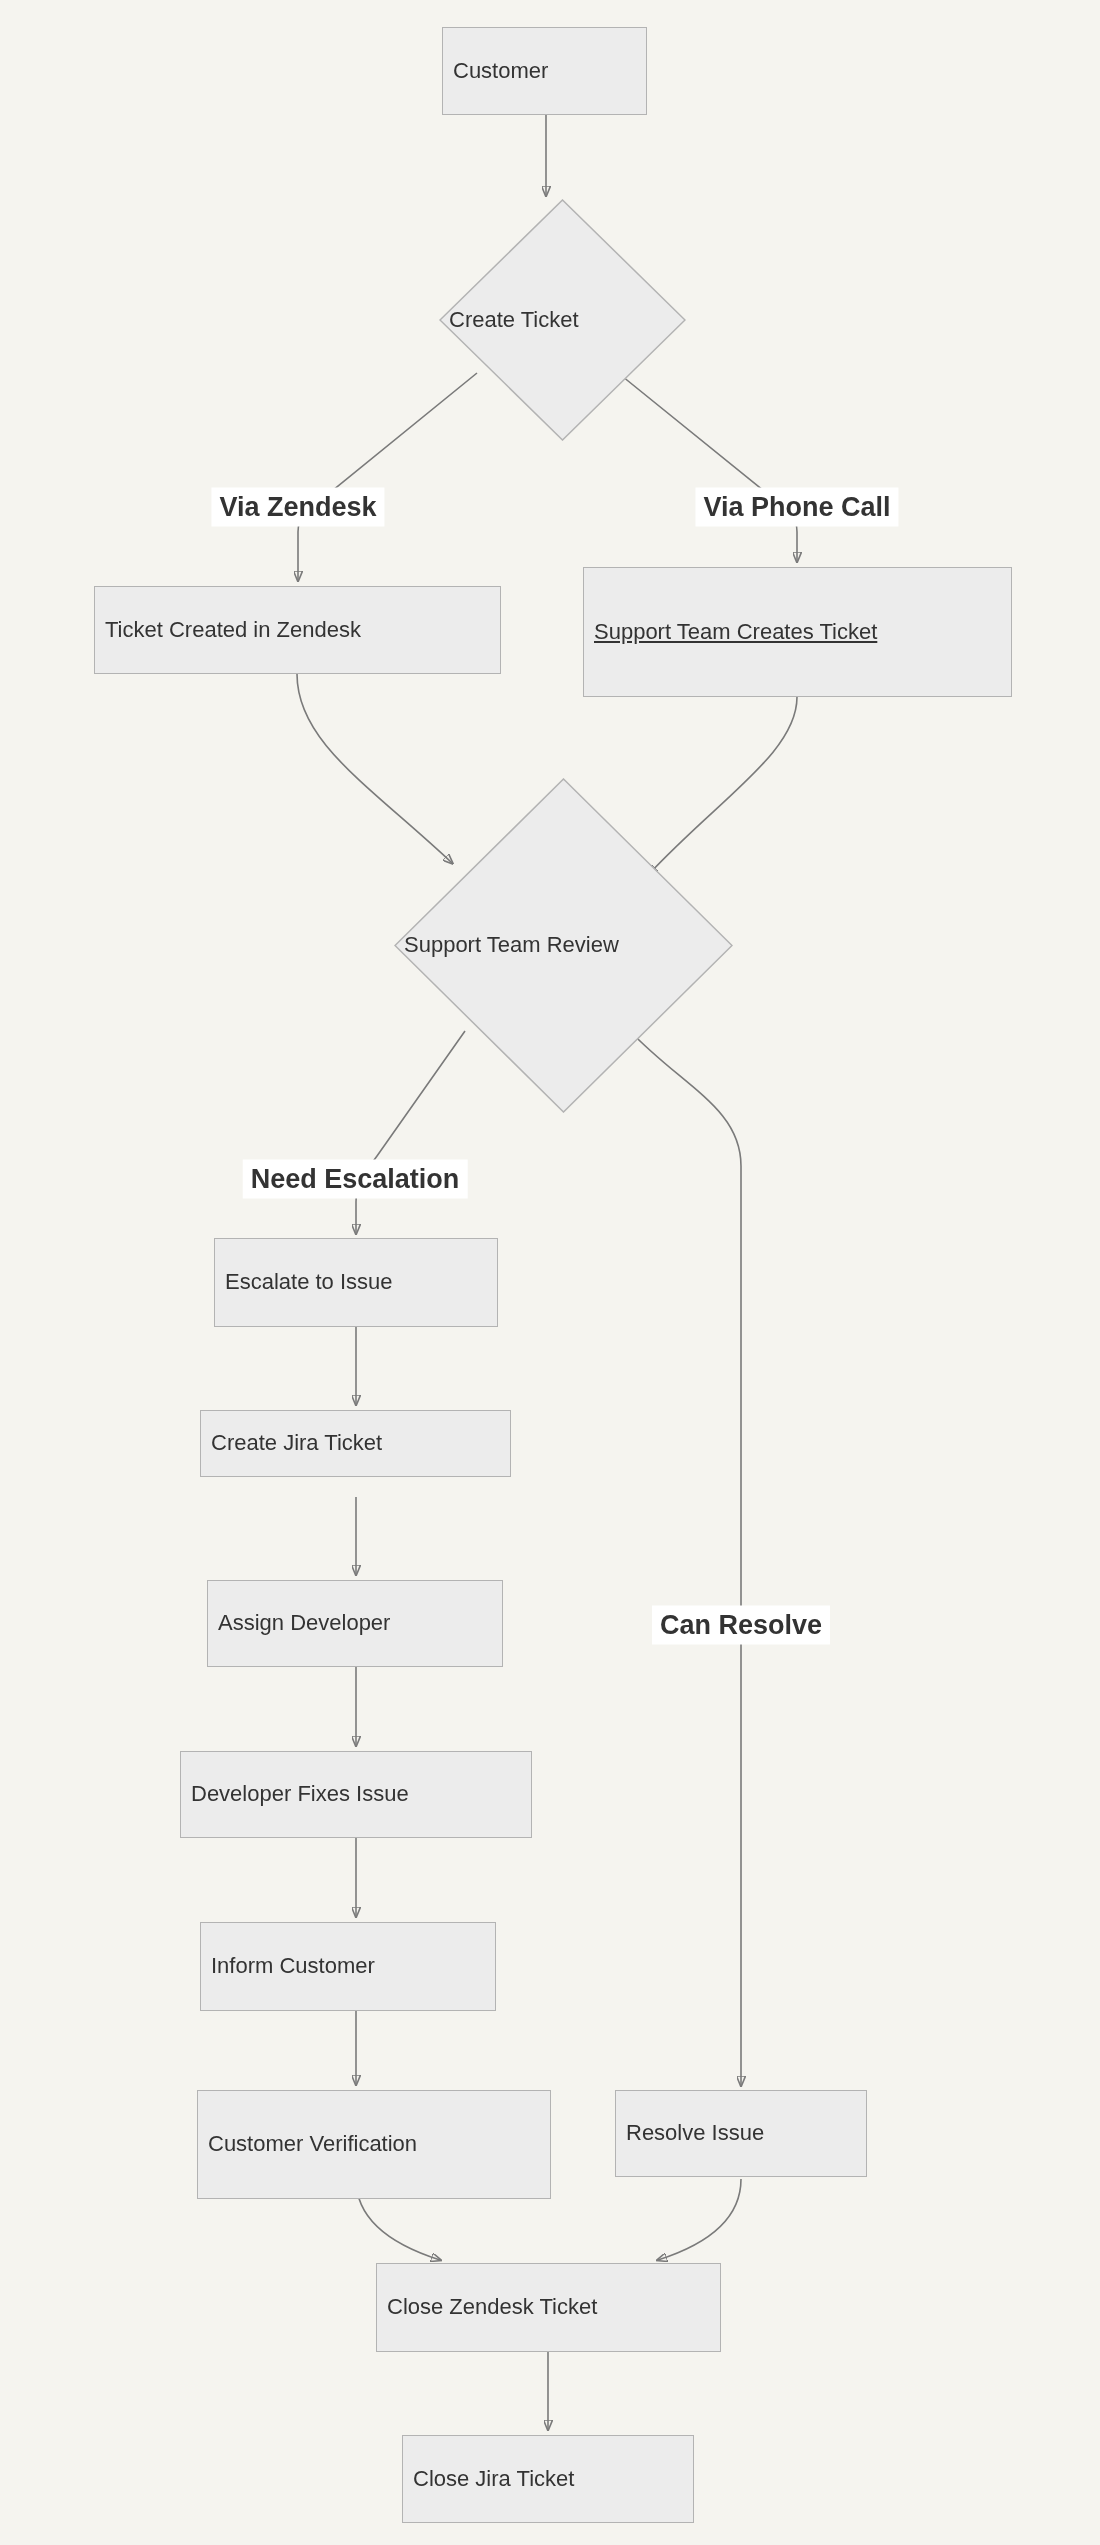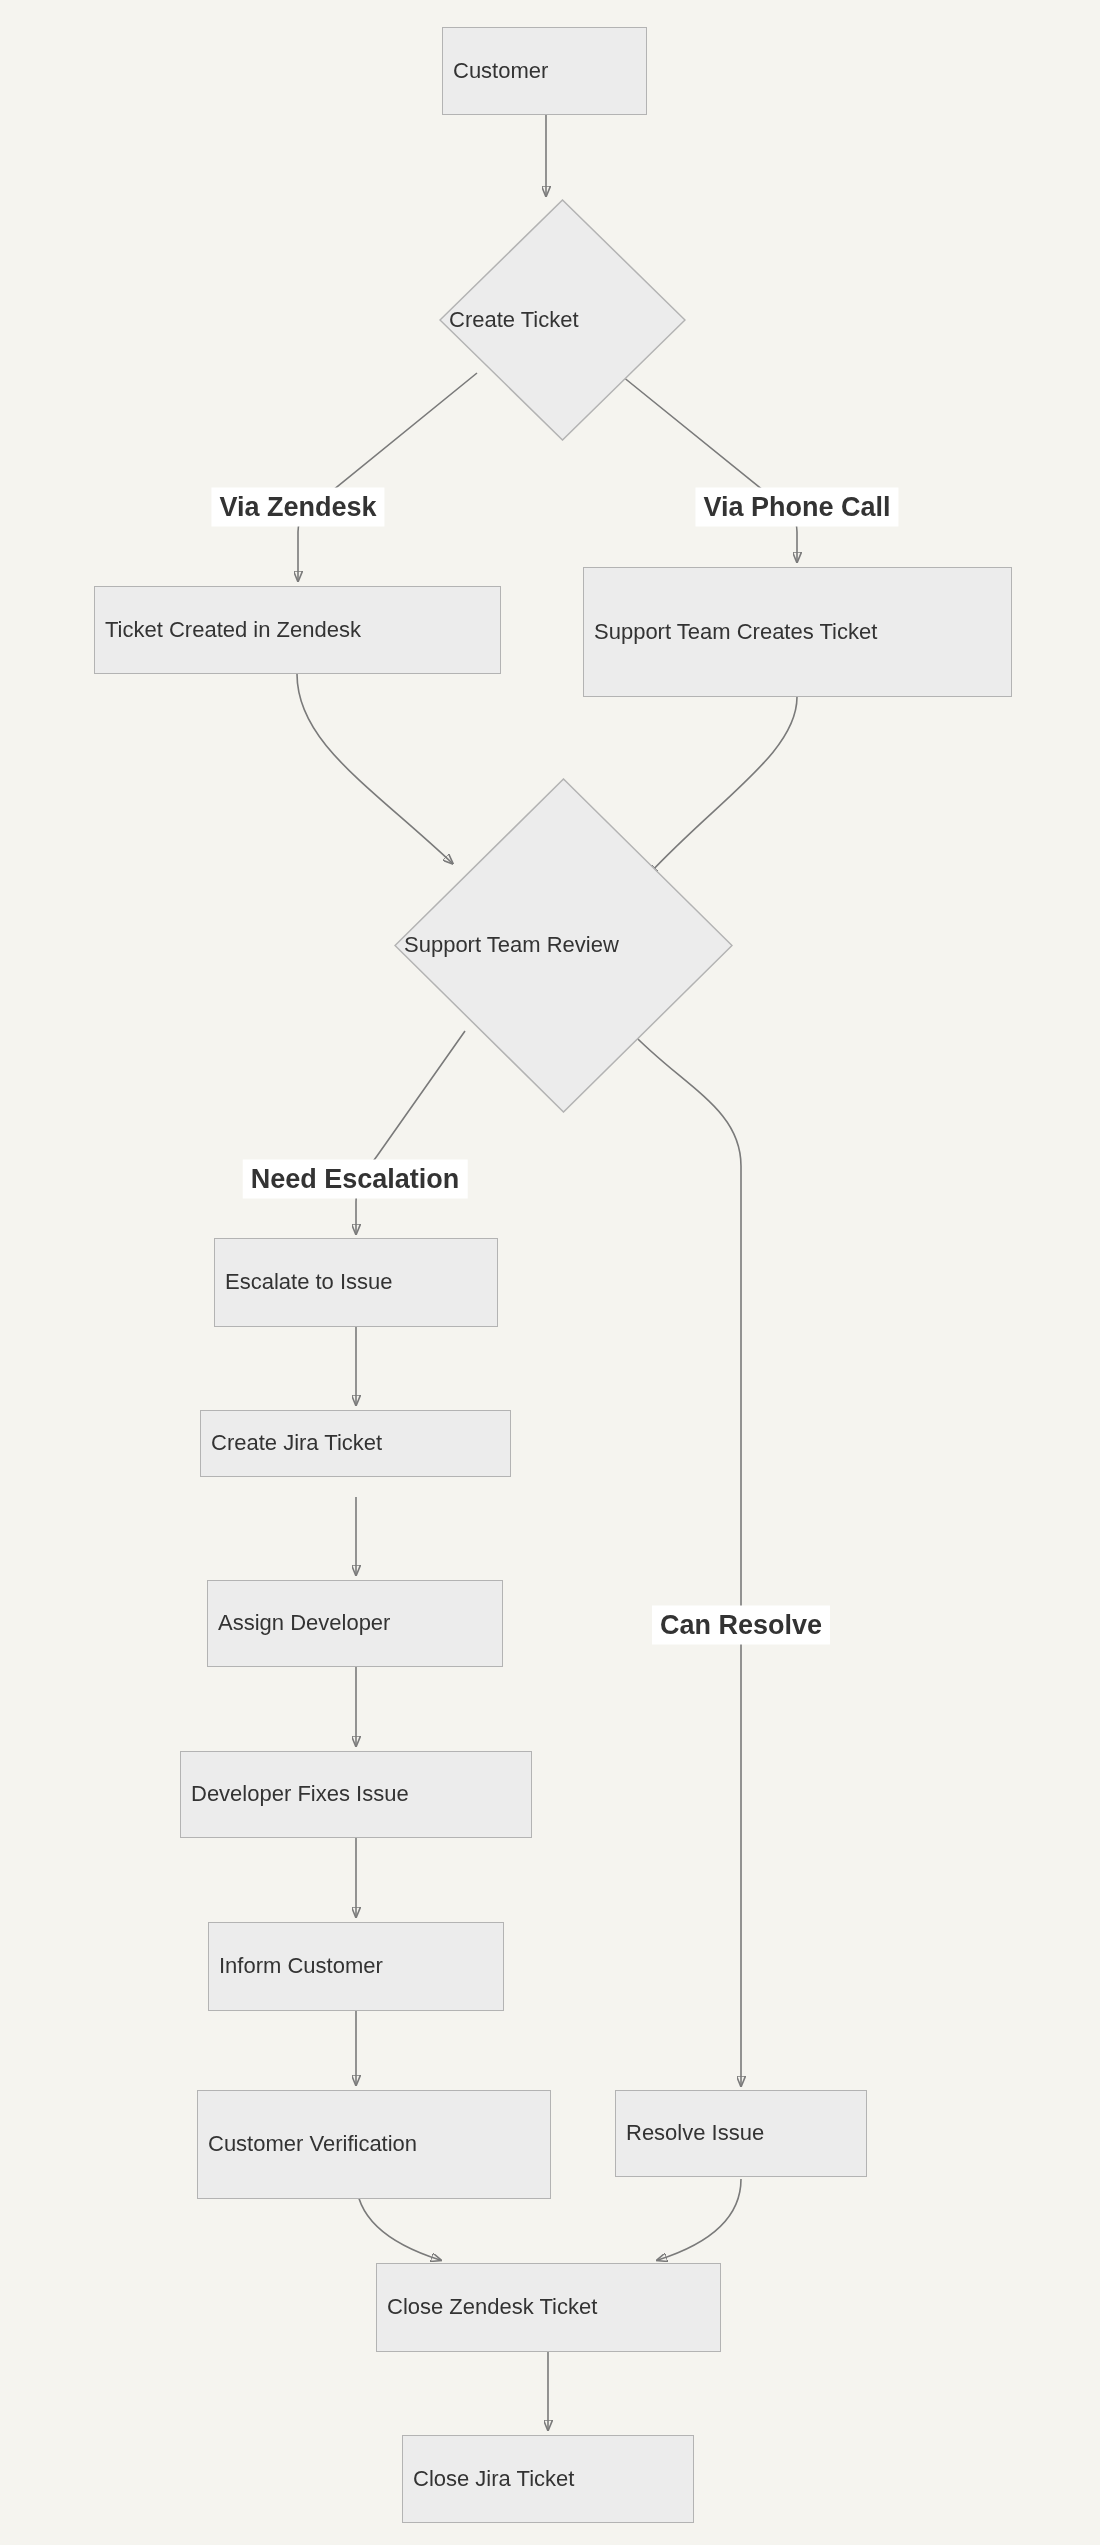--- a/index.html
+++ b/index.html
@@ -21,21 +21,21 @@
   }
   .rect{
     background:var(--node_fill);
     border:1.5px solid var(--node_border);
     box-sizing:border-box;
   }
   .diamond{background:transparent;border:none;margin-left:16px;}
   .diamond > svg{position:absolute;left:0;top:0;width:100%;height:100%;}
   .diamond polygon{fill:var(--node_fill);stroke:var(--node_border);stroke-width:1.5px;}
   .nlabel{position:relative;display:inline-block;padding:0 10px;}
-  .wrap{max-width:285px;}
+  .wrap{max-width:285px;text-decoration:underline;}
   .elabel{
     position:absolute;transform:translate(-50%,-50%);
     background:var(--label_bg);padding:4px 8px;
     font-size:27px;white-space:nowrap;font-weight:bold;
   }
 </style>
 </head>
 <body>
 
 <svg class="edges" viewBox="0 0 1100 2545" aria-hidden="true">
@@ -82,21 +82,21 @@
 </div>
 
 <div class="node rect" style="left:207px;top:1580px;width:296px;height:87px">
   <span class="nlabel">Assign Developer</span>
 </div>
 
 <div class="node rect" style="left:180px;top:1751px;width:352px;height:87px">
   <span class="nlabel">Developer Fixes Issue</span>
 </div>
 
-<div class="node rect" style="left:208px;top:1922px;width:296px;height:89px">
+<div class="node rect" style="left:200px;top:1922px;width:296px;height:89px">
   <span class="nlabel">Inform Customer</span>
 </div>
 
 <div class="node rect" style="left:197px;top:2090px;width:354px;height:109px">
   <span class="nlabel">Customer Verification</span>
 </div>
 
 <div class="node rect" style="left:615px;top:2090px;width:252px;height:87px">
   <span class="nlabel">Resolve Issue</span>
 </div>

